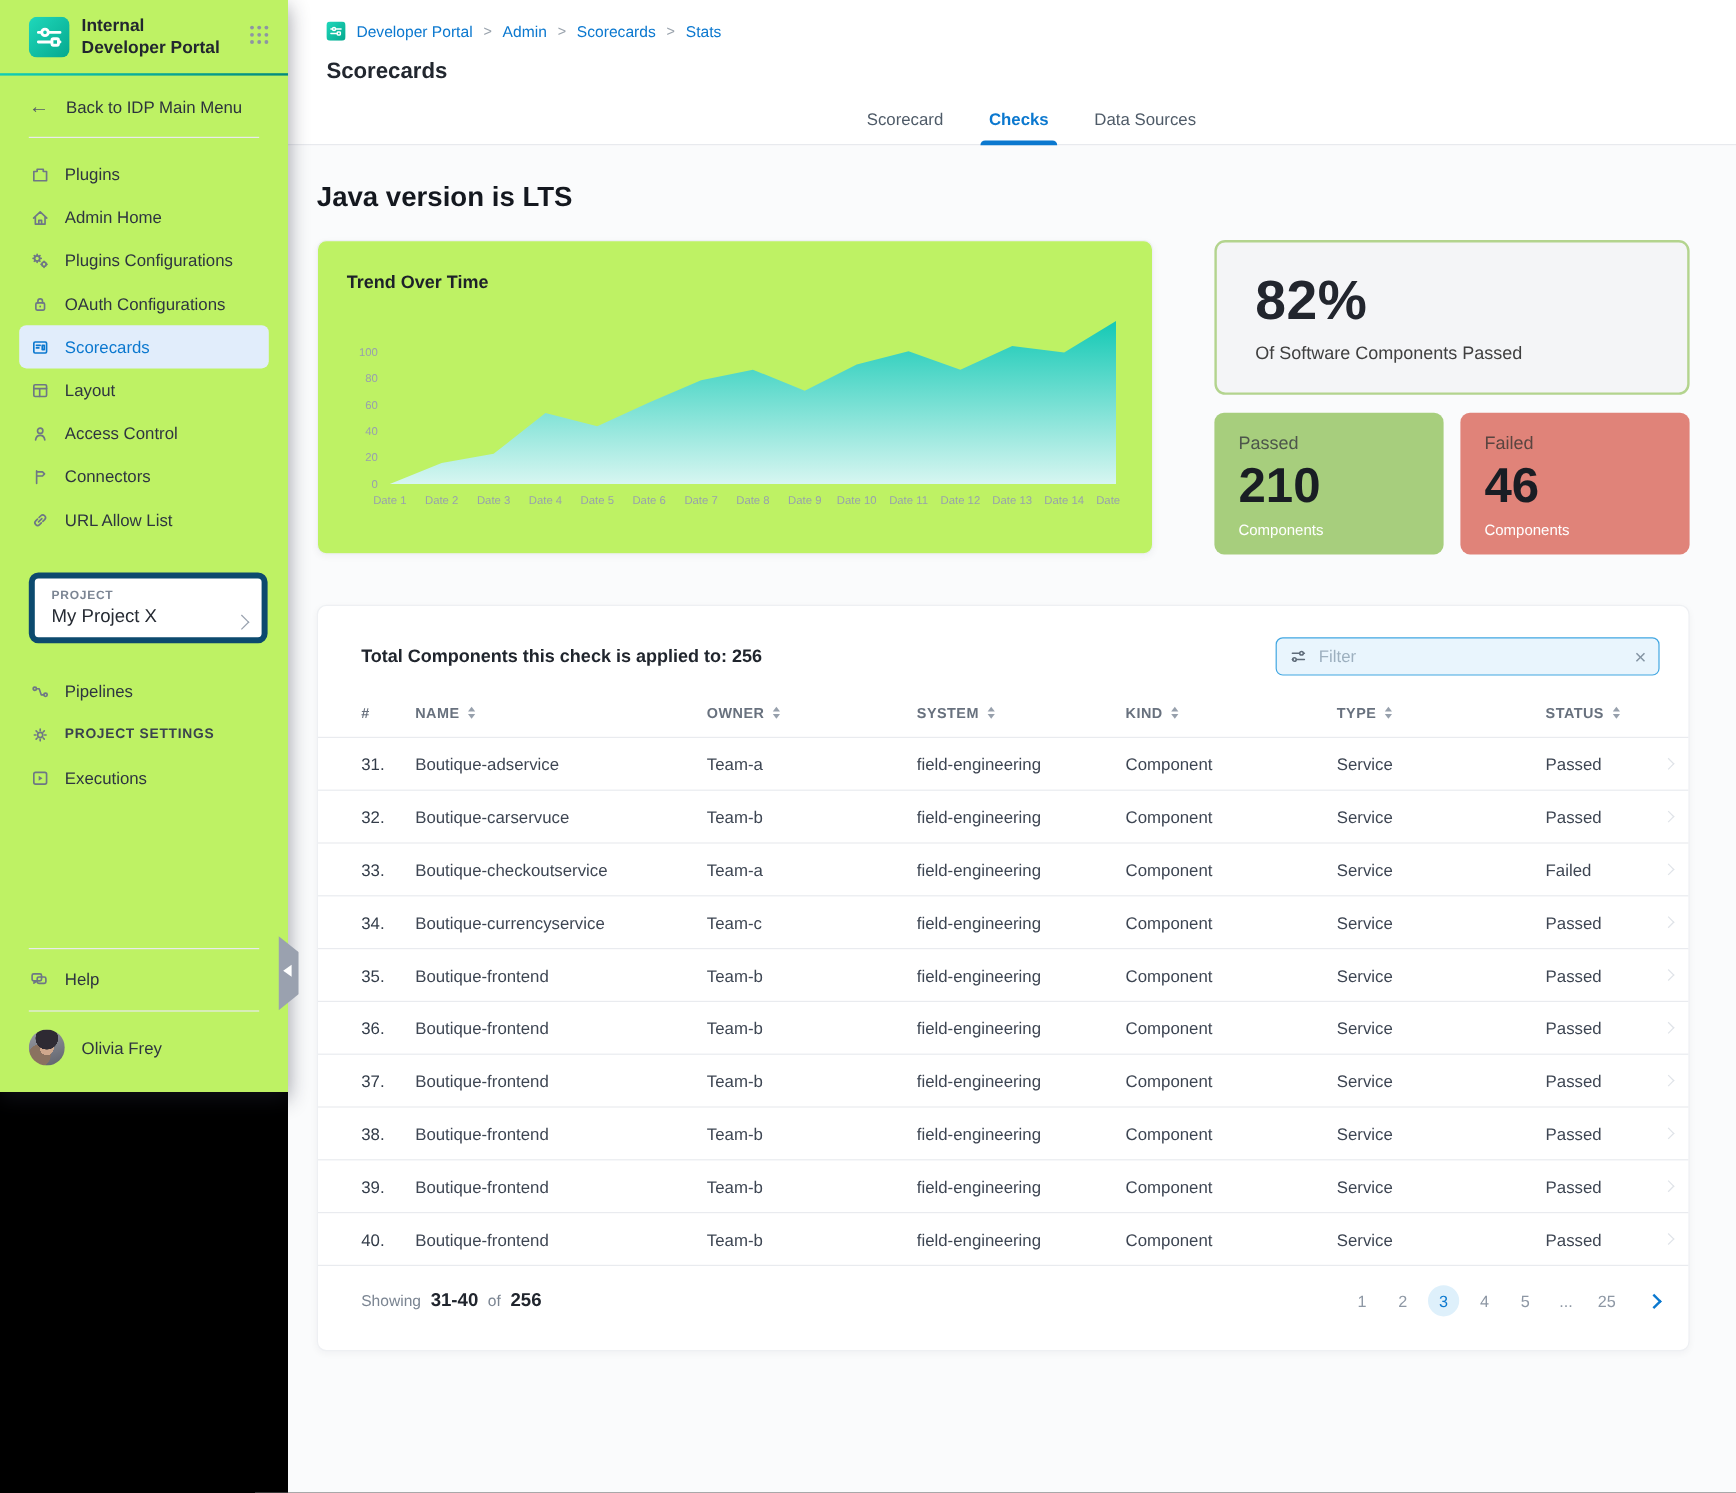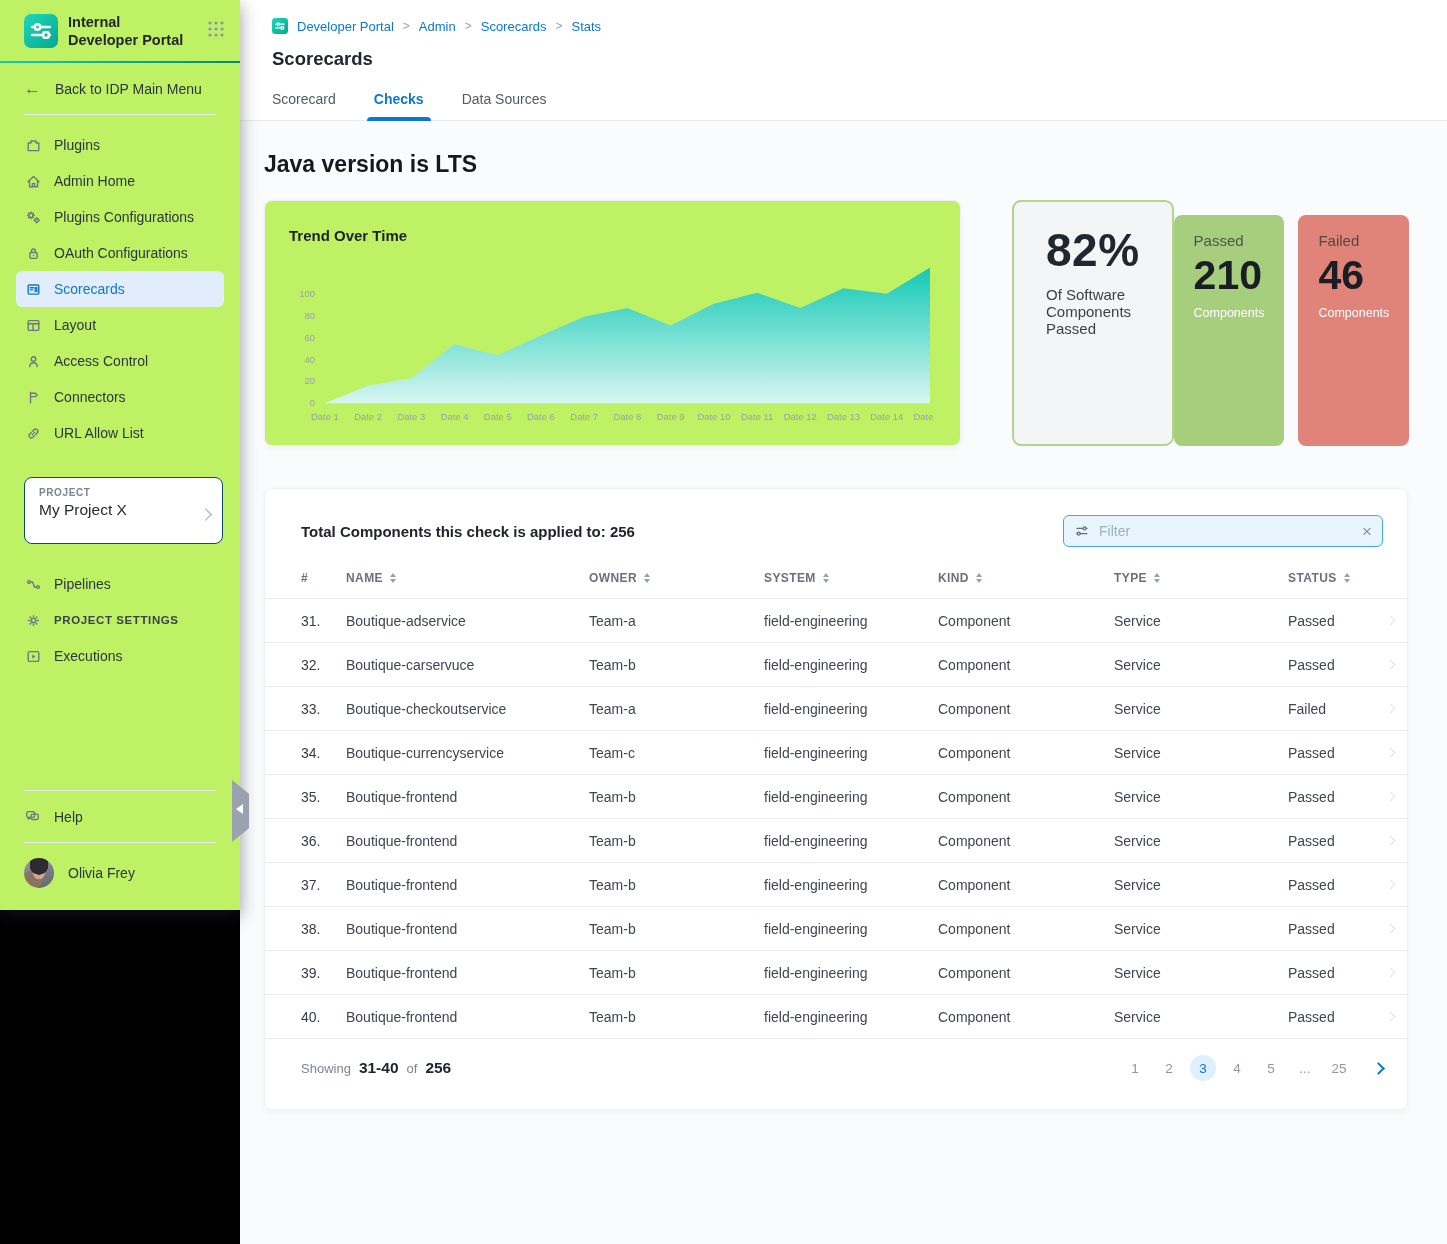--- a/index.html
+++ b/index.html
@@ -17,62 +17,62 @@
   .back-row { display:flex; align-items:center; gap:14px; padding:17px 24px; font-size:14px; color:#2c333d; cursor:pointer; }
   .back-arrow { font-size:17px; color:#555d68; line-height:1; }
   .divider { height:1px; background:#e8eaee; margin:0 24px; }
   .side-nav { padding:12px 16px 0; }
   .nav-item { display:flex; align-items:center; gap:12px; height:36px; padding:0 9px; border-radius:6px; font-size:14px; color:#2e3540; cursor:pointer; }
   .nav-item .ico { width:17px; height:17px; flex:none; color:#6e7785; display:flex; }
   .nav-item .ico svg { width:100%; height:100%; }
   .nav-item.active { background:#e1edfb; color:#0b78cf; }
   .nav-item.active .ico { color:#0b78cf; }
   .nav-item.caps { font-size:11.5px; font-weight:700; letter-spacing:.6px; color:#3a424e; }
-  .project-card { margin:26px 17px 0 24px; border:1px solid #0c4a6e; border-radius:8px; padding:9px 12px 24px 14px; display:flex; align-items:flex-end; cursor:pointer; background:#fff; }
+  .project-card { margin:26px 17px 0 24px; border:5px solid #0c4a6e; border-radius:8px; padding:9px 12px 8px 14px; display:flex; align-items:flex-end; cursor:pointer; background:#fff; }
   .project-label { font-size:10px; font-weight:700; letter-spacing:.6px; color:#7b8593; }
   .project-name { font-size:15.5px; color:#262b33; margin-top:3px; }
   .chev-r { width:9px; height:9px; border-top:1.6px solid #98a1ae; border-right:1.6px solid #98a1ae; transform:rotate(45deg); margin-left:auto; flex:none; }
   .proj-nav { padding:22px 16px 0; }
   .sidebar-bottom { position:absolute; left:0; right:0; bottom:0; padding-bottom:12px; }
-  .help-row { display:flex; align-items:center; gap:13px; padding:17px 24px; font-size:14px; color:#2e3540; cursor:pointer; }
+  .help-row { display:flex; align-items:flex-start; gap:13px; padding:17px 24px; font-size:14px; color:#2e3540; cursor:pointer; }
   .help-row .ico { width:17px; height:17px; color:#6e7785; display:flex; }
   .user-row { display:flex; align-items:center; gap:14px; padding:15px 24px 10px; font-size:14px; color:#2e3540; cursor:pointer; }
   .avatar { width:30px; height:30px; border-radius:50%; flex:none;
     background:
       radial-gradient(circle at 50% 24%, #2e2a33 0 34%, transparent 35%),
       radial-gradient(circle at 50% 52%, #cfa88d 0 26%, transparent 27%),
       radial-gradient(circle at 30% 72%, #8a7260 0 30%, transparent 31%),
       linear-gradient(160deg,#9a9ca4,#5e616b); }
   .collapse-handle { position:absolute; right:-9px; top:780px; width:17px; height:62px; background:#9aa1af;
     clip-path:polygon(0 0,100% 22%,100% 78%,0 100%); cursor:pointer; }
   .collapse-handle::after { content:""; position:absolute; left:4px; top:24px; border-top:5px solid transparent; border-bottom:5px solid transparent; border-right:7px solid #fff; }
 
   
   .main { flex:1; display:flex; flex-direction:column; background:#fafbfc; min-width:0; }
   .topbar { background:#fff; padding:18px 0 0 32px; border-bottom:1px solid #e8eaee; }
   .crumbs { display:flex; align-items:center; gap:9px; font-size:13px; }
   .crumb { color:#0b78cf; cursor:pointer; }
   .crumb-sep { color:#9aa3ad; font-size:12px; }
   .page-title { font-size:18.5px; font-weight:700; color:#22272f; margin-top:14px; }
-  .tabs { display:flex; gap:38px; margin-top:21px; }
+  .tabs { display:flex; gap:38px; margin-top:21px;justify-content:center; }
   .tab { position:relative; padding-bottom:13px; font-size:14px; color:#4f5b68; cursor:pointer; }
   .tab.active { color:#0b78cf; font-weight:700; }
   .tab.active::after { content:""; position:absolute; left:-7px; right:-7px; bottom:-1px; height:4px; background:#0b78cf; border-radius:4px 4px 0 0; }
 
   .content { flex:1; padding:0 39px 60px 24px; overflow:hidden; }
   .check-title { font-size:23px; font-weight:700; color:#14181f; margin:30px 0 22px; }
   .top-grid { display:flex; gap:51px; align-items:stretch; }
 
   .chart-card { width:697px; flex:none; background:#bef264; border:1px solid #eef0f3; border-radius:8px; padding:26px 24px 14px; box-shadow:0 2px 6px rgba(26,30,40,.04); }
   .chart-title { font-size:15px; font-weight:700; color:#1d2129; }
   .chart-svg { width:100%; display:block; margin-top:14px; }
   .tick { font-size:9.5px; fill:#98a1ac; text-anchor:end; font-family:"Liberation Sans",sans-serif; }
   .xlab { font-size:9.5px; fill:#98a1ac; text-anchor:middle; font-family:"Liberation Sans",sans-serif; }
 
-  .right-col { width:396px; flex:none; display:flex; flex-direction:row; }
+  .right-col { width:396px; flex:none; display:flex; flex-direction:column; }
   .pct-card { background:#f4f5f7; border:2px solid #b3d48e; border-radius:9px; padding:21px 32px 24px; }
   .pct-value { font-size:46px; font-weight:700; color:#22262e; letter-spacing:.5px; }
   .pct-sub { font-size:15px; color:#404040; margin-top:9px; }
   .pf-row { display:flex; gap:14px; margin-top:15px; flex:1; }
   .pf-card { flex:1; border-radius:8px; padding:17px 20px 13px; }
   .pf-card.green { background:#a7ce7d; }
   .pf-card.red { background:#e08379; }
   .pf-label { font-size:15px; }
   .green .pf-label { color:#4d564b; }
   .red .pf-label { color:#5a4540; }

